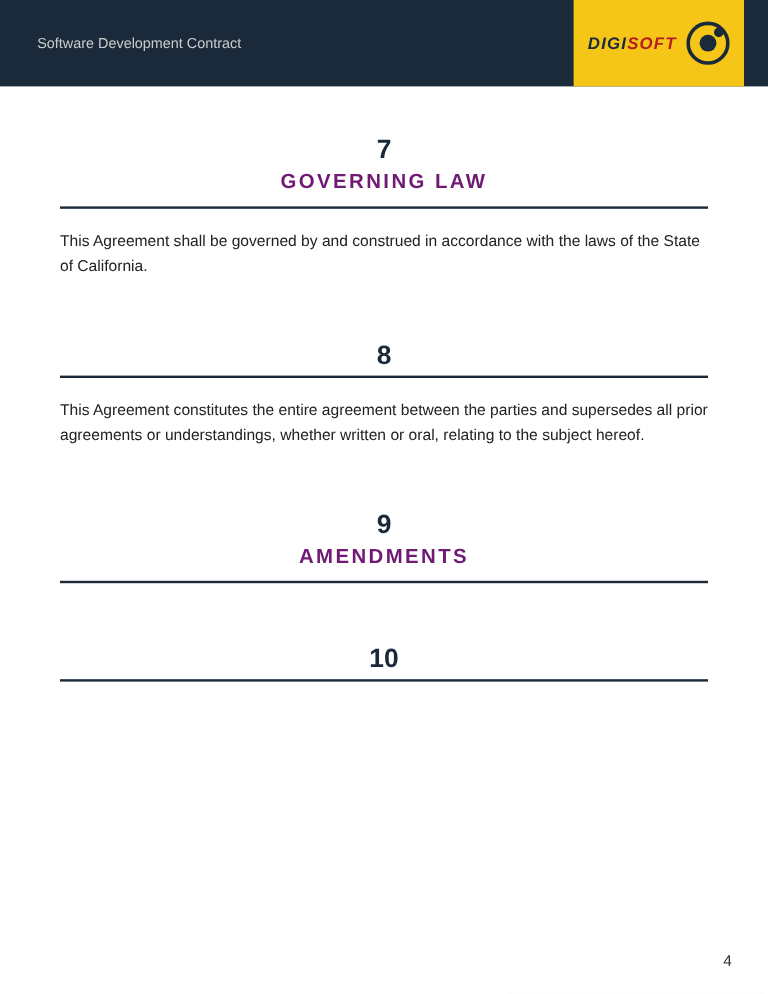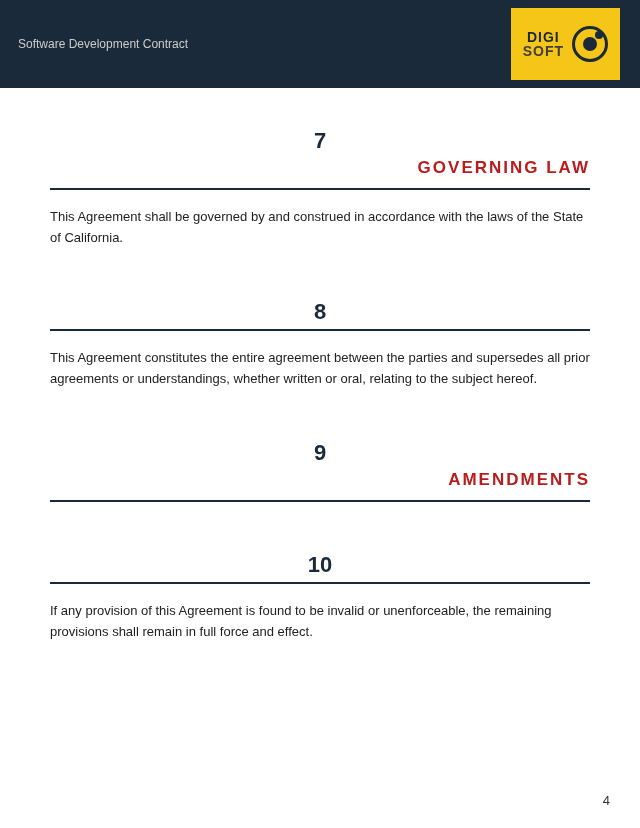--- a/index.html
+++ b/index.html
@@ -20,26 +20,26 @@
       min-height: 828px;
       background: #ffffff;
       position: relative;
       display: flex;
       flex-direction: column;
     }
 
     
     .header {
       width: 100%;
-      height: 88px;
+      height: 72px;
       background: #1a2a3a;
       display: flex;
       align-items: center;
       justify-content: space-between;
-      padding: 0 20px 0 18px;
+      padding: 0 20px 0 31px;
       position: relative;
     }
 
     .header-title {
       color: #cccccc;
       font-size: 12px;
       font-family: Arial, sans-serif;
       font-weight: 400;
     }
 
@@ -47,35 +47,35 @@
       display: flex;
       align-items: center;
       background: #f5c518;
       padding: 8px 12px;
       height: 72px;
       gap: 8px;
     }
 
     .logo-text {
       display: flex;
-      flex-direction: column;
-      align-items: center;
+      align-items: center;
+      font-style: italic;
     }
 
     .logo-text-digi {
       color: #1a2a3a;
       font-size: 14px;
       font-weight: 900;
       font-family: Arial, sans-serif;
       letter-spacing: 1px;
       line-height: 1;
     }
 
     .logo-text-soft {
-      color: #404040;
+      color: #b91c1c;
       font-size: 14px;
       font-weight: 900;
       font-family: Arial, sans-serif;
       letter-spacing: 1px;
       line-height: 1;
     }
 
     .logo-icon {
       width: 36px;
       height: 36px;
@@ -121,24 +121,24 @@
     .section-number {
       text-align: center;
       font-size: 22px;
       font-weight: 700;
       color: #1a2a3a;
       font-family: Arial, sans-serif;
       margin-bottom: 4px;
     }
 
     .section-title {
-      text-align: right;
+      text-align: center;
       font-size: 17px;
       font-weight: 900;
-      color: #b91c1c;
+      color: #701a75;
       font-family: Arial, sans-serif;
       letter-spacing: 2px;
       text-transform: uppercase;
       margin-bottom: 10px;
     }
 
     .section-divider {
       width: 100%;
       height: 2px;
       background: #1a2a3a;
@@ -194,20 +194,19 @@
 
     <div class="section">
       <div class="section-number">9</div>
       <div class="section-title">AMENDMENTS</div>
       <div class="section-divider"></div>
     </div>
 
     <div class="section">
       <div class="section-number">10</div>
       <div class="section-divider"></div>
-      <div class="section-body">If any provision of this Agreement is found to be invalid or unenforceable, the remaining provisions shall remain in full force and effect.</div>
     </div>
 
   </div>
 
   <div class="page-number">4</div>
 
 </div>
 
 </body></html>

